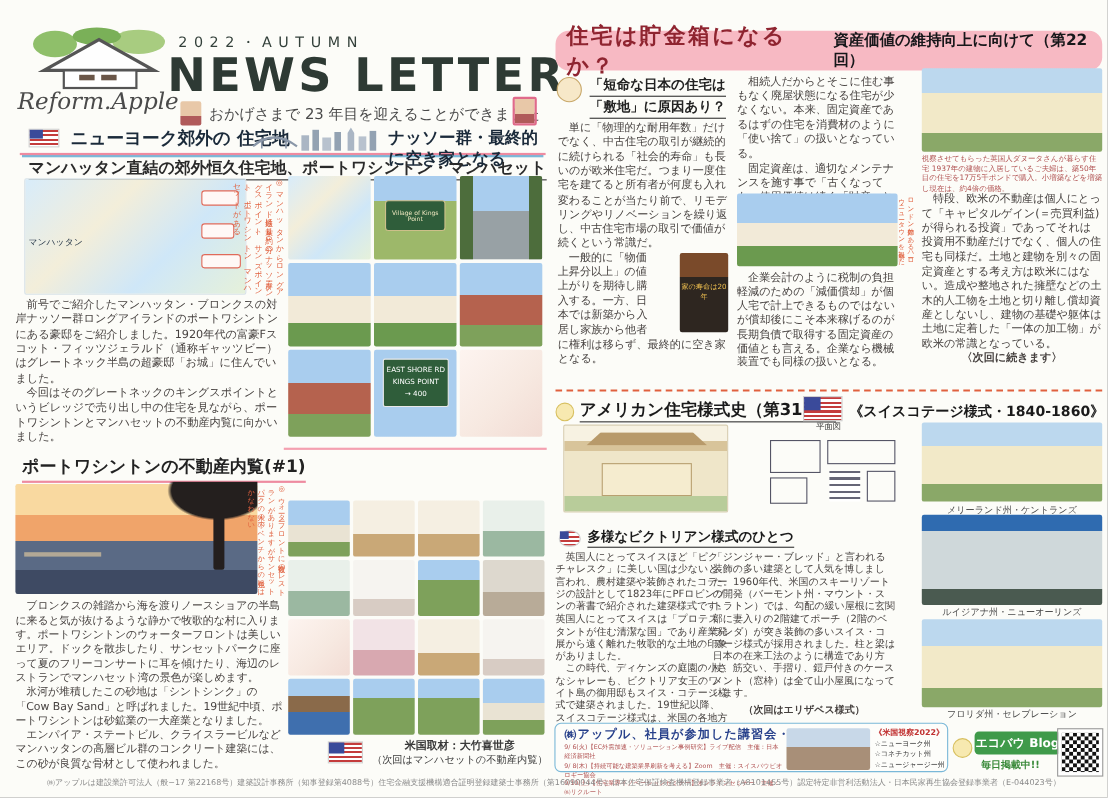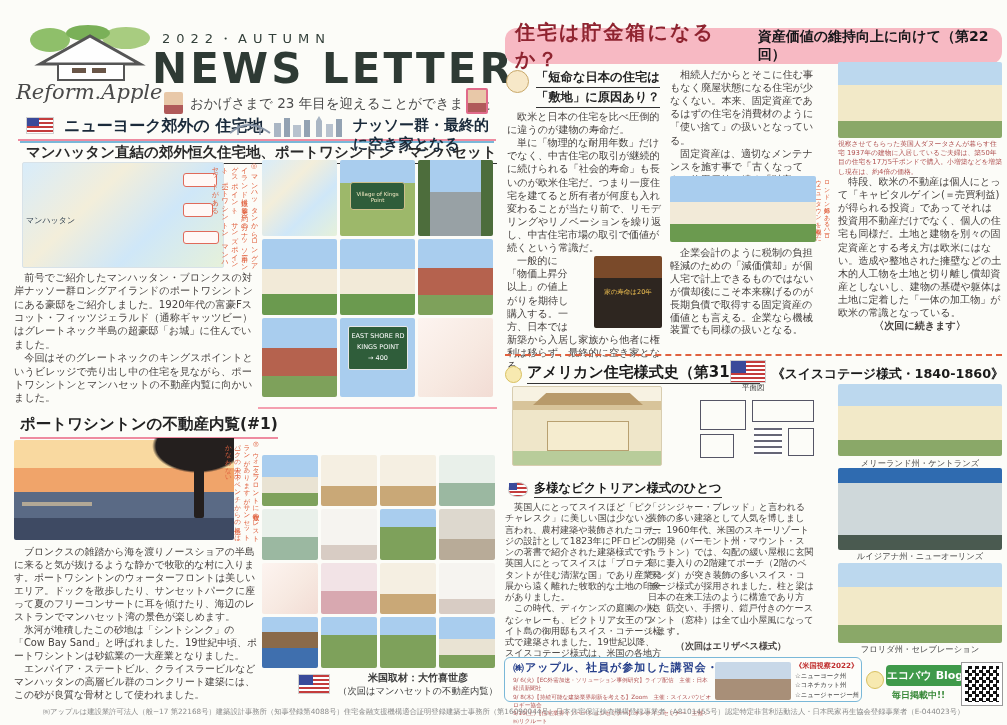--- a/index.html
+++ b/index.html
@@ -156,24 +156,23 @@
     <span style="font-size:20px;font-weight:bold;color:#8f2430;letter-spacing:2px;padding-left:10px;">住宅は貯金箱になるか？</span>
     <span style="font-size:14px;font-weight:bold;color:#17171a;padding-left:12px;">資産価値の維持向上に向けて（第22回）</span>
   </div>
 
   <div class="abs" style="left:506px;top:70px;width:23px;height:23px;border-radius:50%;background:#f7e8c8;border:1.5px solid #c8a86a;"></div>
   <div class="abs" style="left:536px;top:68px;color:#222;font-weight:bold;font-size:12.3px;line-height:1.55;">
     <div class="underline-bk" style="width:fit-content;">「短命な日本の住宅は</div>
     <div class="underline-bk" style="width:fit-content;">「敷地」に原因あり？</div>
   </div>
   <div class="abs body-jp" style="left:507px;top:110px;width:155px;font-size:10.1px;line-height:1.3;">
-    <p>　欧米と日本の住宅を比べ圧倒的に違うのが建物の寿命だ。</p>
     <p>　単に「物理的な耐用年数」だけでなく、中古住宅の取引が継続的に続けられる「社会的寿命」も長いのが欧米住宅だ。つまり一度住宅を建てると所有者が何度も入れ変わることが当たり前で、リモデリングやリノベーションを繰り返し、中古住宅市場の取引で価値が続くという常識だ。</p>
     <div>
-      <span class="ph g-book" style="position:relative;float:right;width:68px;height:72px;margin:2px 0 2px 20px;display:flex;align-items:center;justify-content:center;">
+      <span class="ph g-book" style="position:relative;float:right;width:44px;height:72px;margin:2px 0 2px 20px;display:flex;align-items:center;justify-content:center;">
         <span style="color:#f0c050;font-size:6.5px;text-align:center;line-height:1.4;">家の寿命は20年</span>
       </span>
       <span>　一般的に「物価上昇分以上」の値上がりを期待し購入する。一方、日本では新築から入居し家族から他者に権利は移らず、最終的に空き家となる。</span>
     </div>
   </div>
 
   <div class="abs body-jp" style="left:670px;top:68px;width:152px;font-size:10.1px;line-height:1.3;">
     <p>　相続人だからとそこに住む事もなく廃屋状態になる住宅が少なくない。本来、固定資産であるはずの住宅を消費材のように「使い捨て」の扱いとなっている。</p>
     <p>　固定資産は、適切なメンテナンスを施す事で「古くなっても」使用価値は続く「財産」と言える。</p>
   </div>

